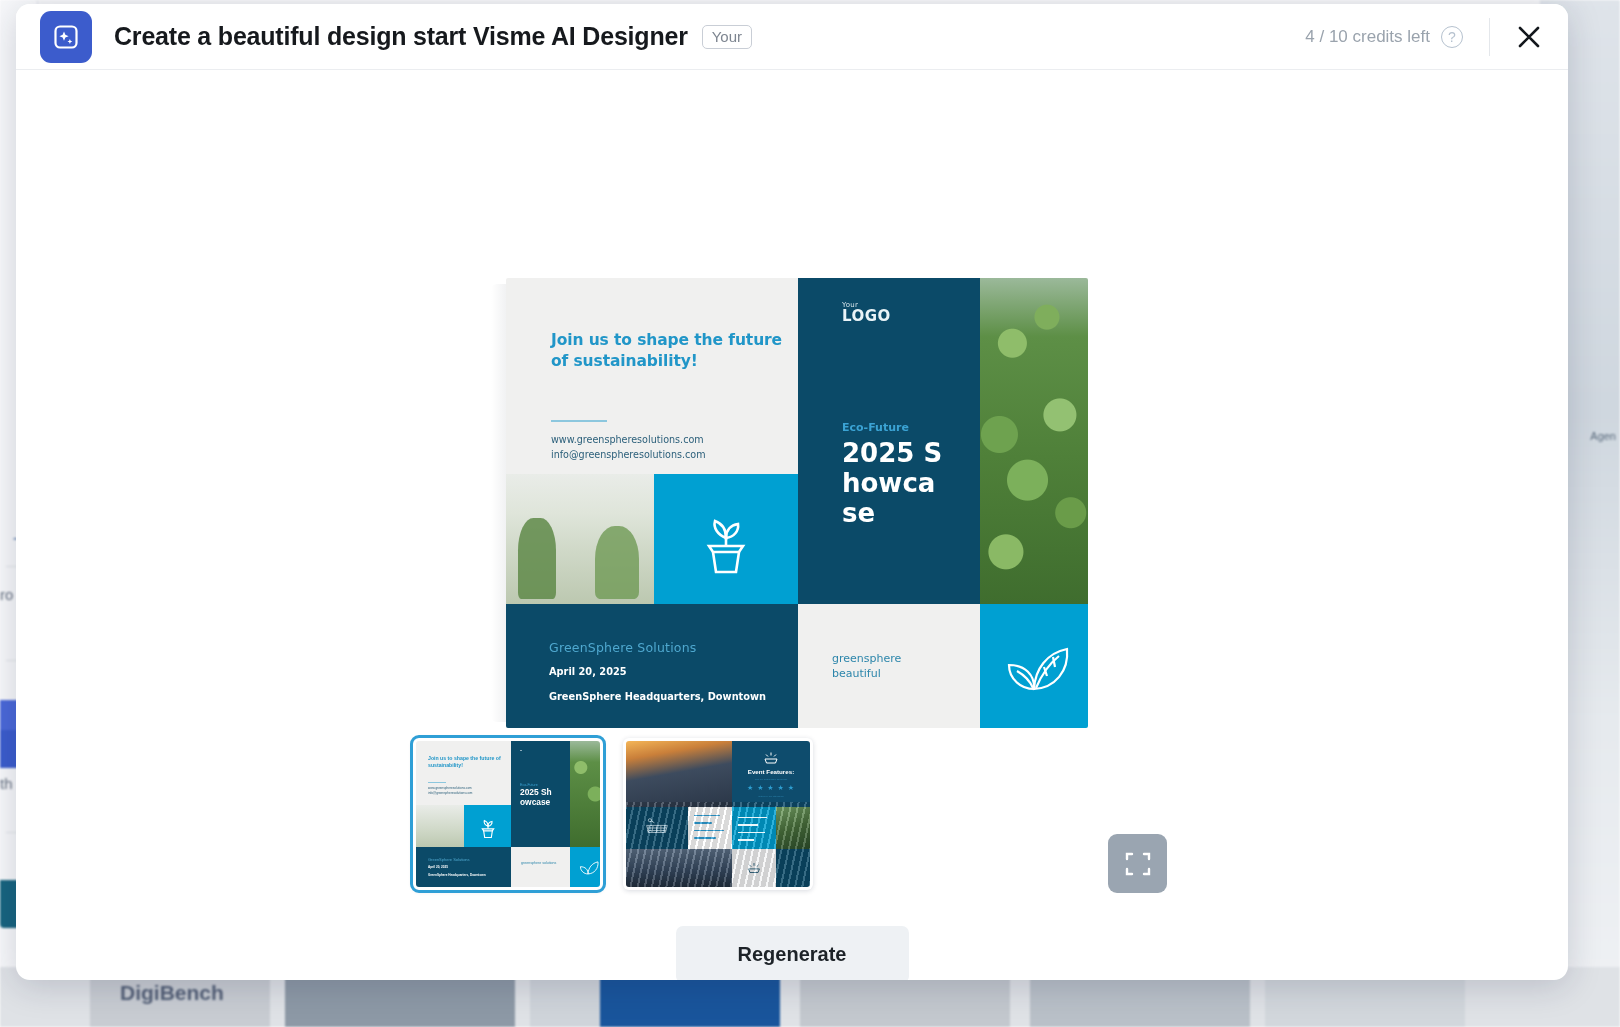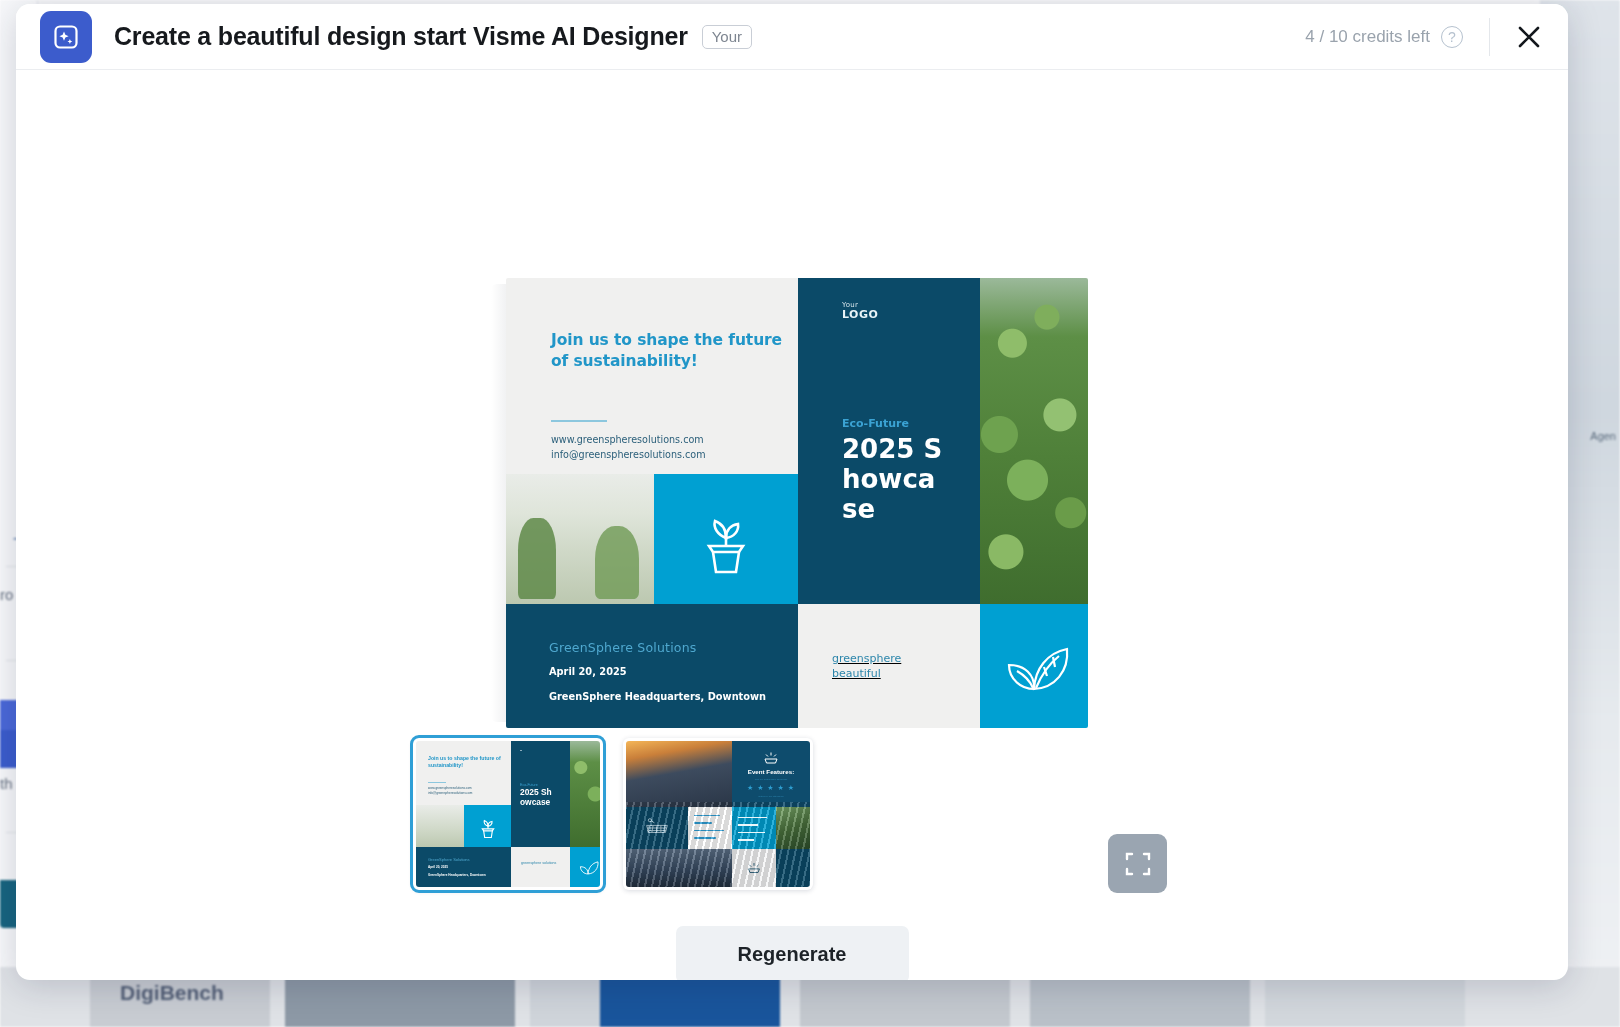--- a/index.html
+++ b/index.html
@@ -130,21 +130,21 @@
   .d-head h3 {
     color: #2196c8; font-size: 15.5px; font-weight: 700; line-height: 1.35;
     letter-spacing: -.1px;
   }
   .d-rule { width: 56px; height: 2.5px; background: #8cc7de; margin: 48px 0 11px; }
   .d-contact { font-size: 9.6px; color: #2b5f7a; line-height: 1.55; }
 
   .d-mid { grid-column: 3; grid-row: 1 / span 2; background: #0b4a68; padding: 24px 0 0 44px; }
   .d-logo { font-size: 8px; color: #eaf4f8; line-height: 1.05; letter-spacing: .3px; }
   .d-logo .l1 { font-size: 7px; opacity: .9; }
-  .d-logo .l2 { font-size: 11px; font-weight: 700; letter-spacing: .5px; }
+  .d-logo .l2 { font-size: 15px; font-weight: 700; letter-spacing: .5px; }
   .d-eyebrow { color: #3ba3d4; font-size: 11px; font-weight: 600; margin-top: 96px; }
   .d-title { color: #fff; font-size: 26px; font-weight: 800; line-height: 1.16;
     margin-top: 4px; width: 108px; word-break: break-all; }
 
   .d-photo-r { grid-column: 4; grid-row: 1 / span 2;
     background:
       radial-gradient(circle at 30% 20%, #8fbd6a 0 14px, transparent 15px),
       radial-gradient(circle at 62% 12%, #7fae5c 0 12px, transparent 13px),
       radial-gradient(circle at 18% 48%, #6ea24f 0 18px, transparent 19px),
       radial-gradient(circle at 74% 42%, #93c172 0 16px, transparent 17px),
@@ -168,21 +168,21 @@
 
   .d-icon-cyan { grid-column: 2; grid-row: 2; background: #00a0d2;
     display: flex; align-items: center; justify-content: center; }
 
   .d-event { grid-column: 1 / span 2; grid-row: 3; background: #0b4a68;
     padding: 36px 0 0 43px; }
   .d-event .org { color: #4fa8cf; font-size: 12.5px; letter-spacing: .2px; }
   .d-event .det { color: #fff; font-size: 9.8px; font-weight: 700; line-height: 1.6; margin-top: 9px; }
 
   .d-foot-light { grid-column: 3; grid-row: 3; background: #f0f0ef;
-    padding: 48px 0 13px 34px; text-decoration: underline; }
+    padding: 48px 0 13px 34px; }
   .d-foot-light .sig { color: #2d86ab; font-size: 11px; line-height: 1.35; }
 
   .d-foot-cyan { grid-column: 4; grid-row: 3; background: #00a0d2;
     display: flex; align-items: center; justify-content: center; }
 
   
   .design-shadow {
     position: absolute; left: 0; top: 6px; width: 18px; height: 438px;
     background: linear-gradient(90deg, rgba(0,0,0,0) 0%, rgba(20,30,50,.07) 100%);
     border-radius: 6px 0 0 6px;

